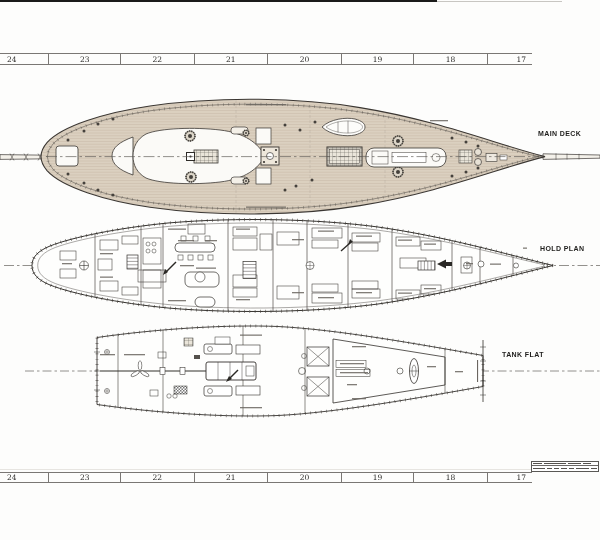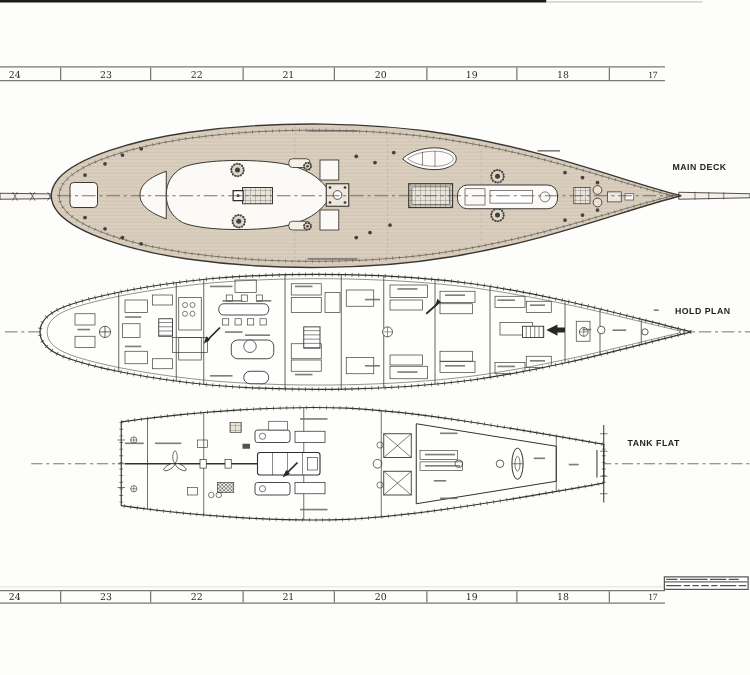--- a/index.html
+++ b/index.html
@@ -7,21 +7,21 @@
          font-family:"Liberation Sans",sans-serif;}
   .topline{position:absolute;left:0;top:0;width:437px;height:2px;background:#1b1b1a;}
   .topline2{position:absolute;left:437px;top:1px;width:125px;height:1px;background:#c8c6c2;}
   .ruler{position:absolute;left:0;width:532px;display:flex;box-sizing:border-box;
          border-top:1px solid #7a7774;border-bottom:1px solid #7a7774;background:#fdfdfc;}
   .ruler.top{top:53px;height:12px;}
   .ruler.bottom{top:472px;height:11px;}
   .ruler .cell{box-sizing:border-box;border-right:1px solid #7a7774;display:flex;align-items:center;
          justify-content:center;font-family:"DejaVu Serif",serif;font-size:7.5px;color:#2b2a28;}
   .ruler .cell:first-child{justify-content:flex-start;padding-left:7px;}
-  .ruler .cell:last-child{justify-content:flex-end;padding-right:6px;border-right:none;font-family:Liberation Serif, serif;}
+  .ruler .cell:last-child{justify-content:flex-end;padding-right:6px;border-right:none;}
   .faintline{position:absolute;left:0;top:469px;width:531px;height:1px;background:#e7e5e1;}
   .tb{position:absolute;left:531px;top:461px;width:68px;height:11px;border:1px solid #5a5855;
       background:#fff;box-sizing:border-box;}
   .tb .row{display:flex;align-items:center;gap:2px;padding:0 1px;box-sizing:border-box;}
   .tb .r1{height:4px;border-bottom:1px solid #6a6764;}
   .tb .r2{height:5px;}
   .tb i{display:block;height:1.2px;background:#55524e;}
   svg{position:absolute;left:0;top:0;}
   text.plan-label{font-family:"Liberation Sans",sans-serif;font-weight:bold;font-size:7px;
       letter-spacing:0.4px;fill:#1e1d1b;}

